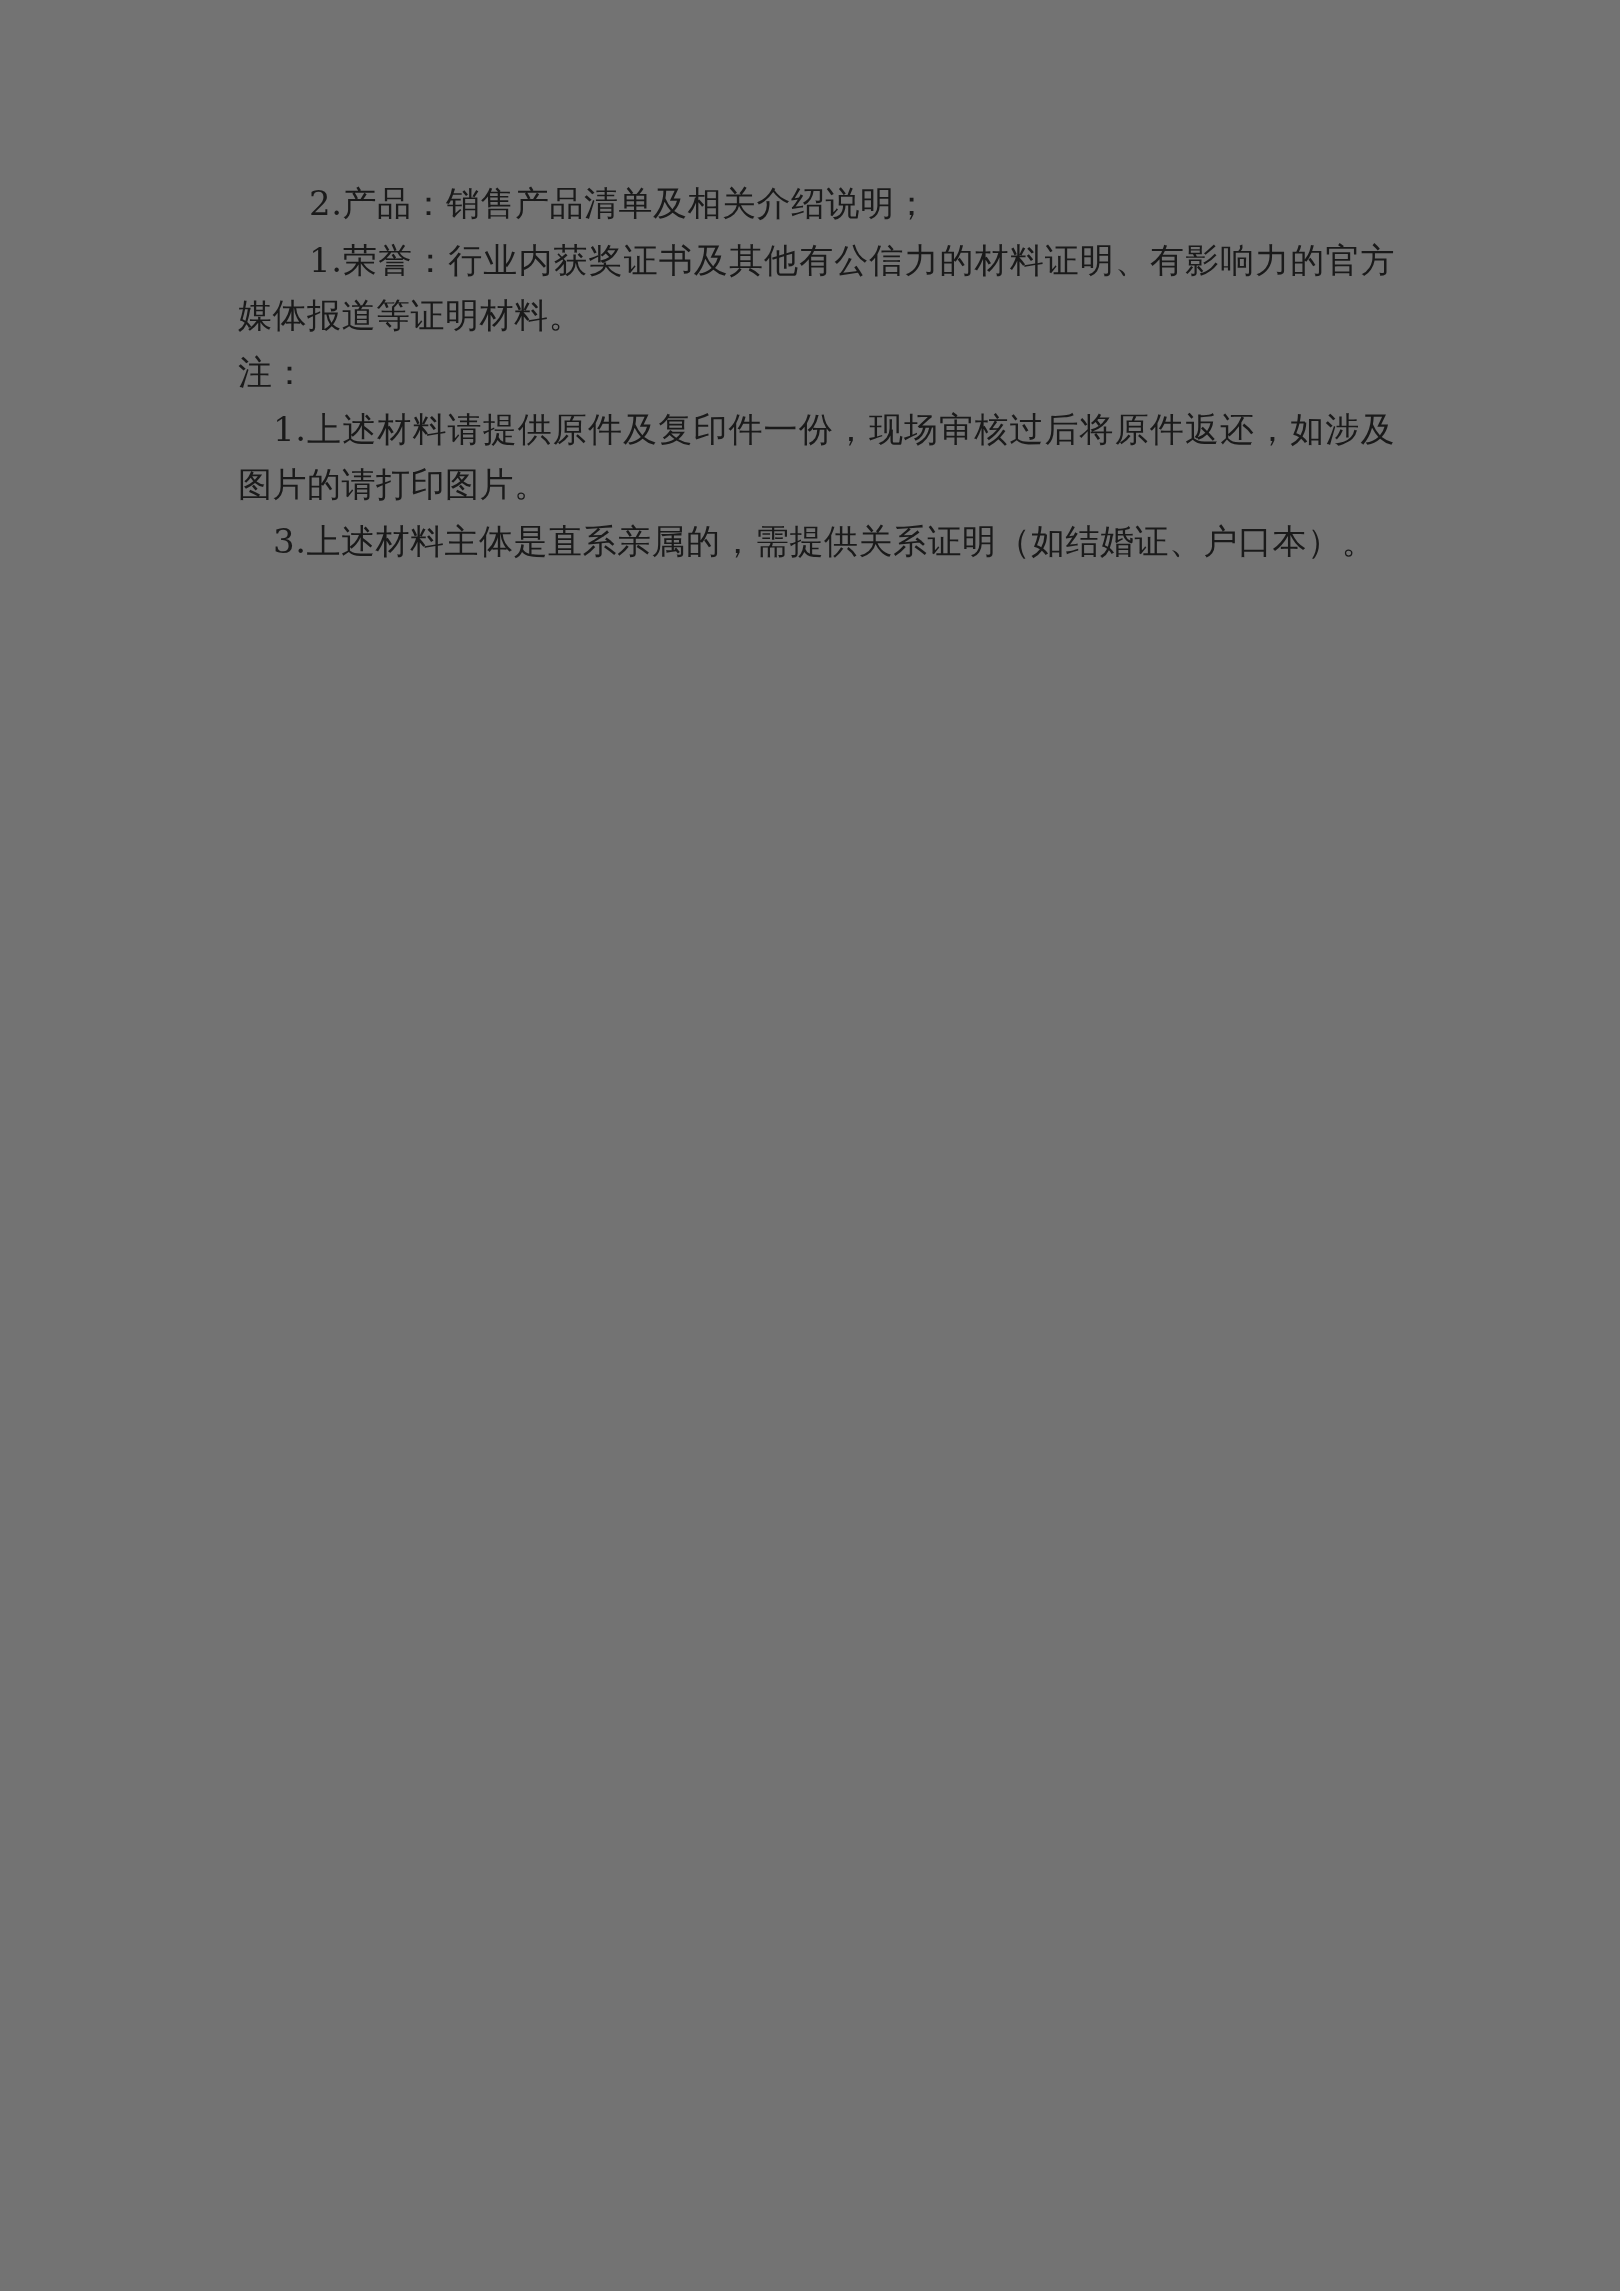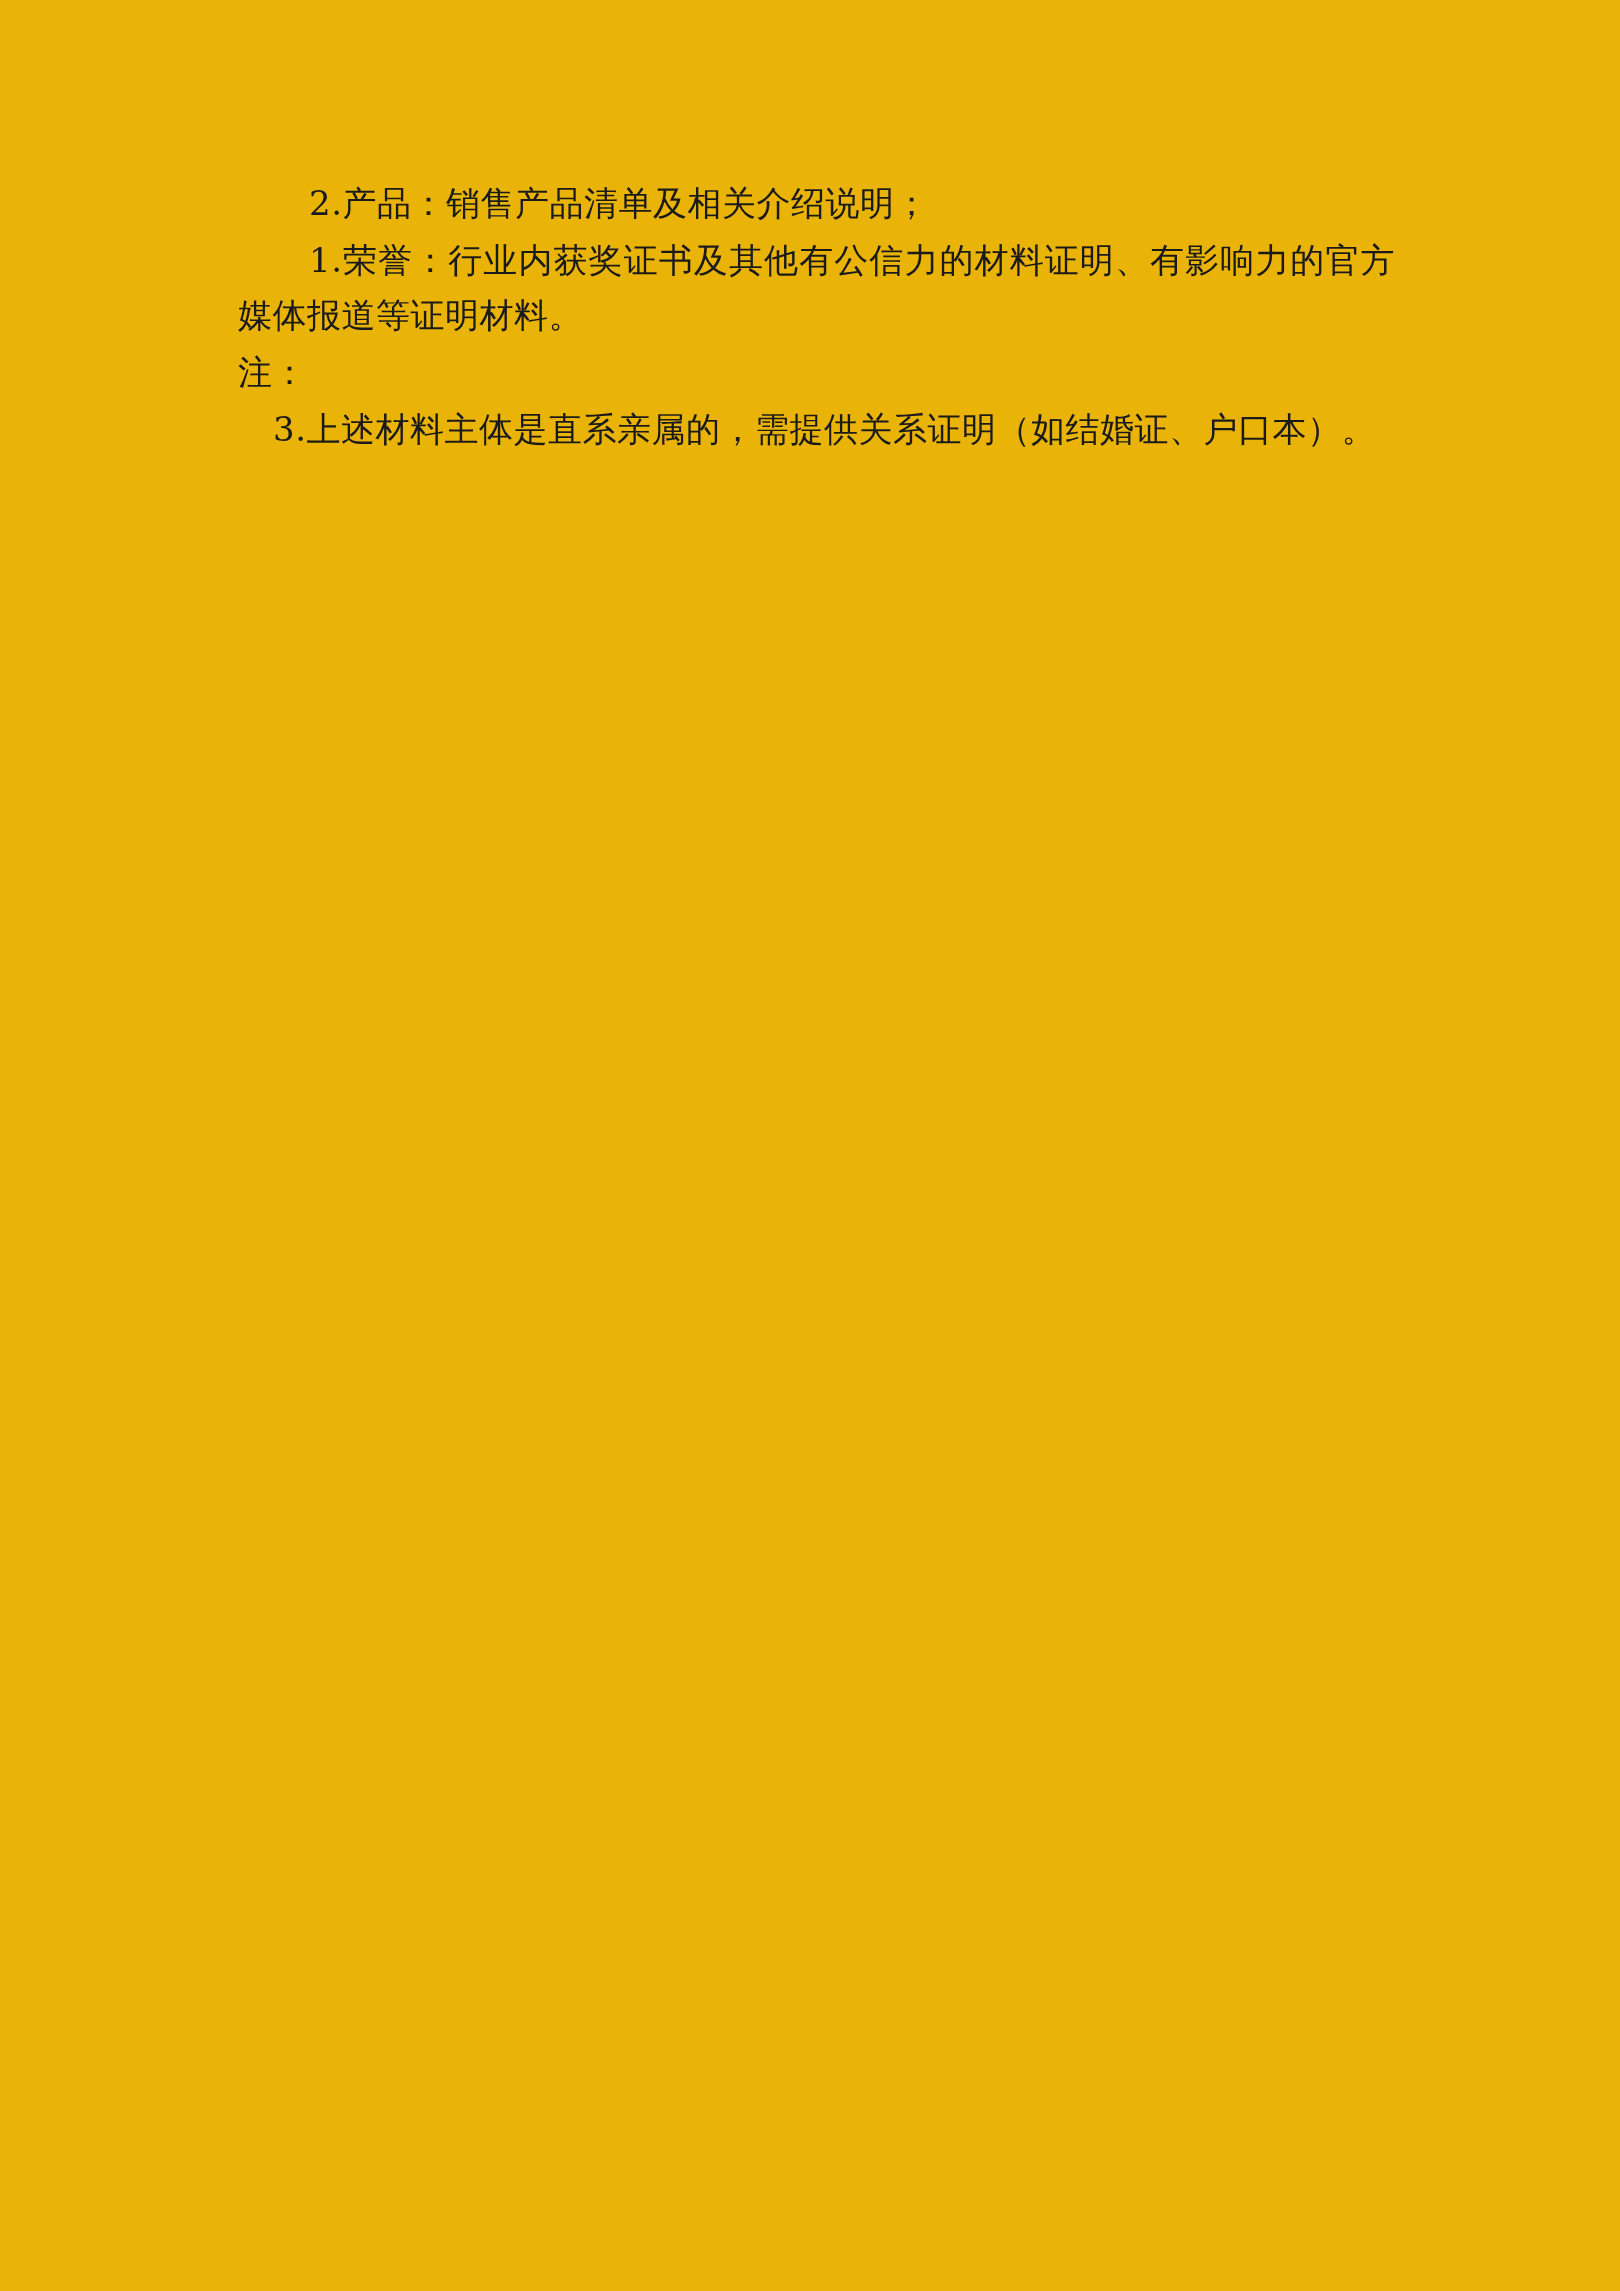--- a/index.html
+++ b/index.html
@@ -14,21 +14,21 @@
     color: #1a1a1a;
     position: relative;
     overflow: hidden;
   }
   .page {
     position: absolute;
     left: 0;
     top: 0;
     width: 1620px;
     height: 2292px;
-    background: #eab308;
+    background: #737373;
   }
   .content {
     position: absolute;
     left: 238px;
     top: 176px;
     width: 1157px;
   }
   .para {
     font-size: 34px;
     line-height: 1.62;
@@ -57,18 +57,19 @@
 
 <div class="page">
   <div class="content">
 
     <p class="para indent2 blk">2.产品：销售产品清单及相关介绍说明；</p>
 
     <p class="para indent2 blk">1.荣誉：行业内获奖证书及其他有公信力的材料证明、有影响力的官方媒体报道等证明材料。</p>
 
     <p class="para noindent blk">注：</p>
 
+    <p class="para indent1 blk">1.上述材料请提供原件及复印件一份，现场审核过后将原件返还，如涉及图片的请打印图片。</p>
 
     <p class="para indent1 blk">3.上述材料主体是直系亲属的，需提供关系证明（如结婚证、户口本）。</p>
 
   </div>
 </div>
 
 
 </body></html>

